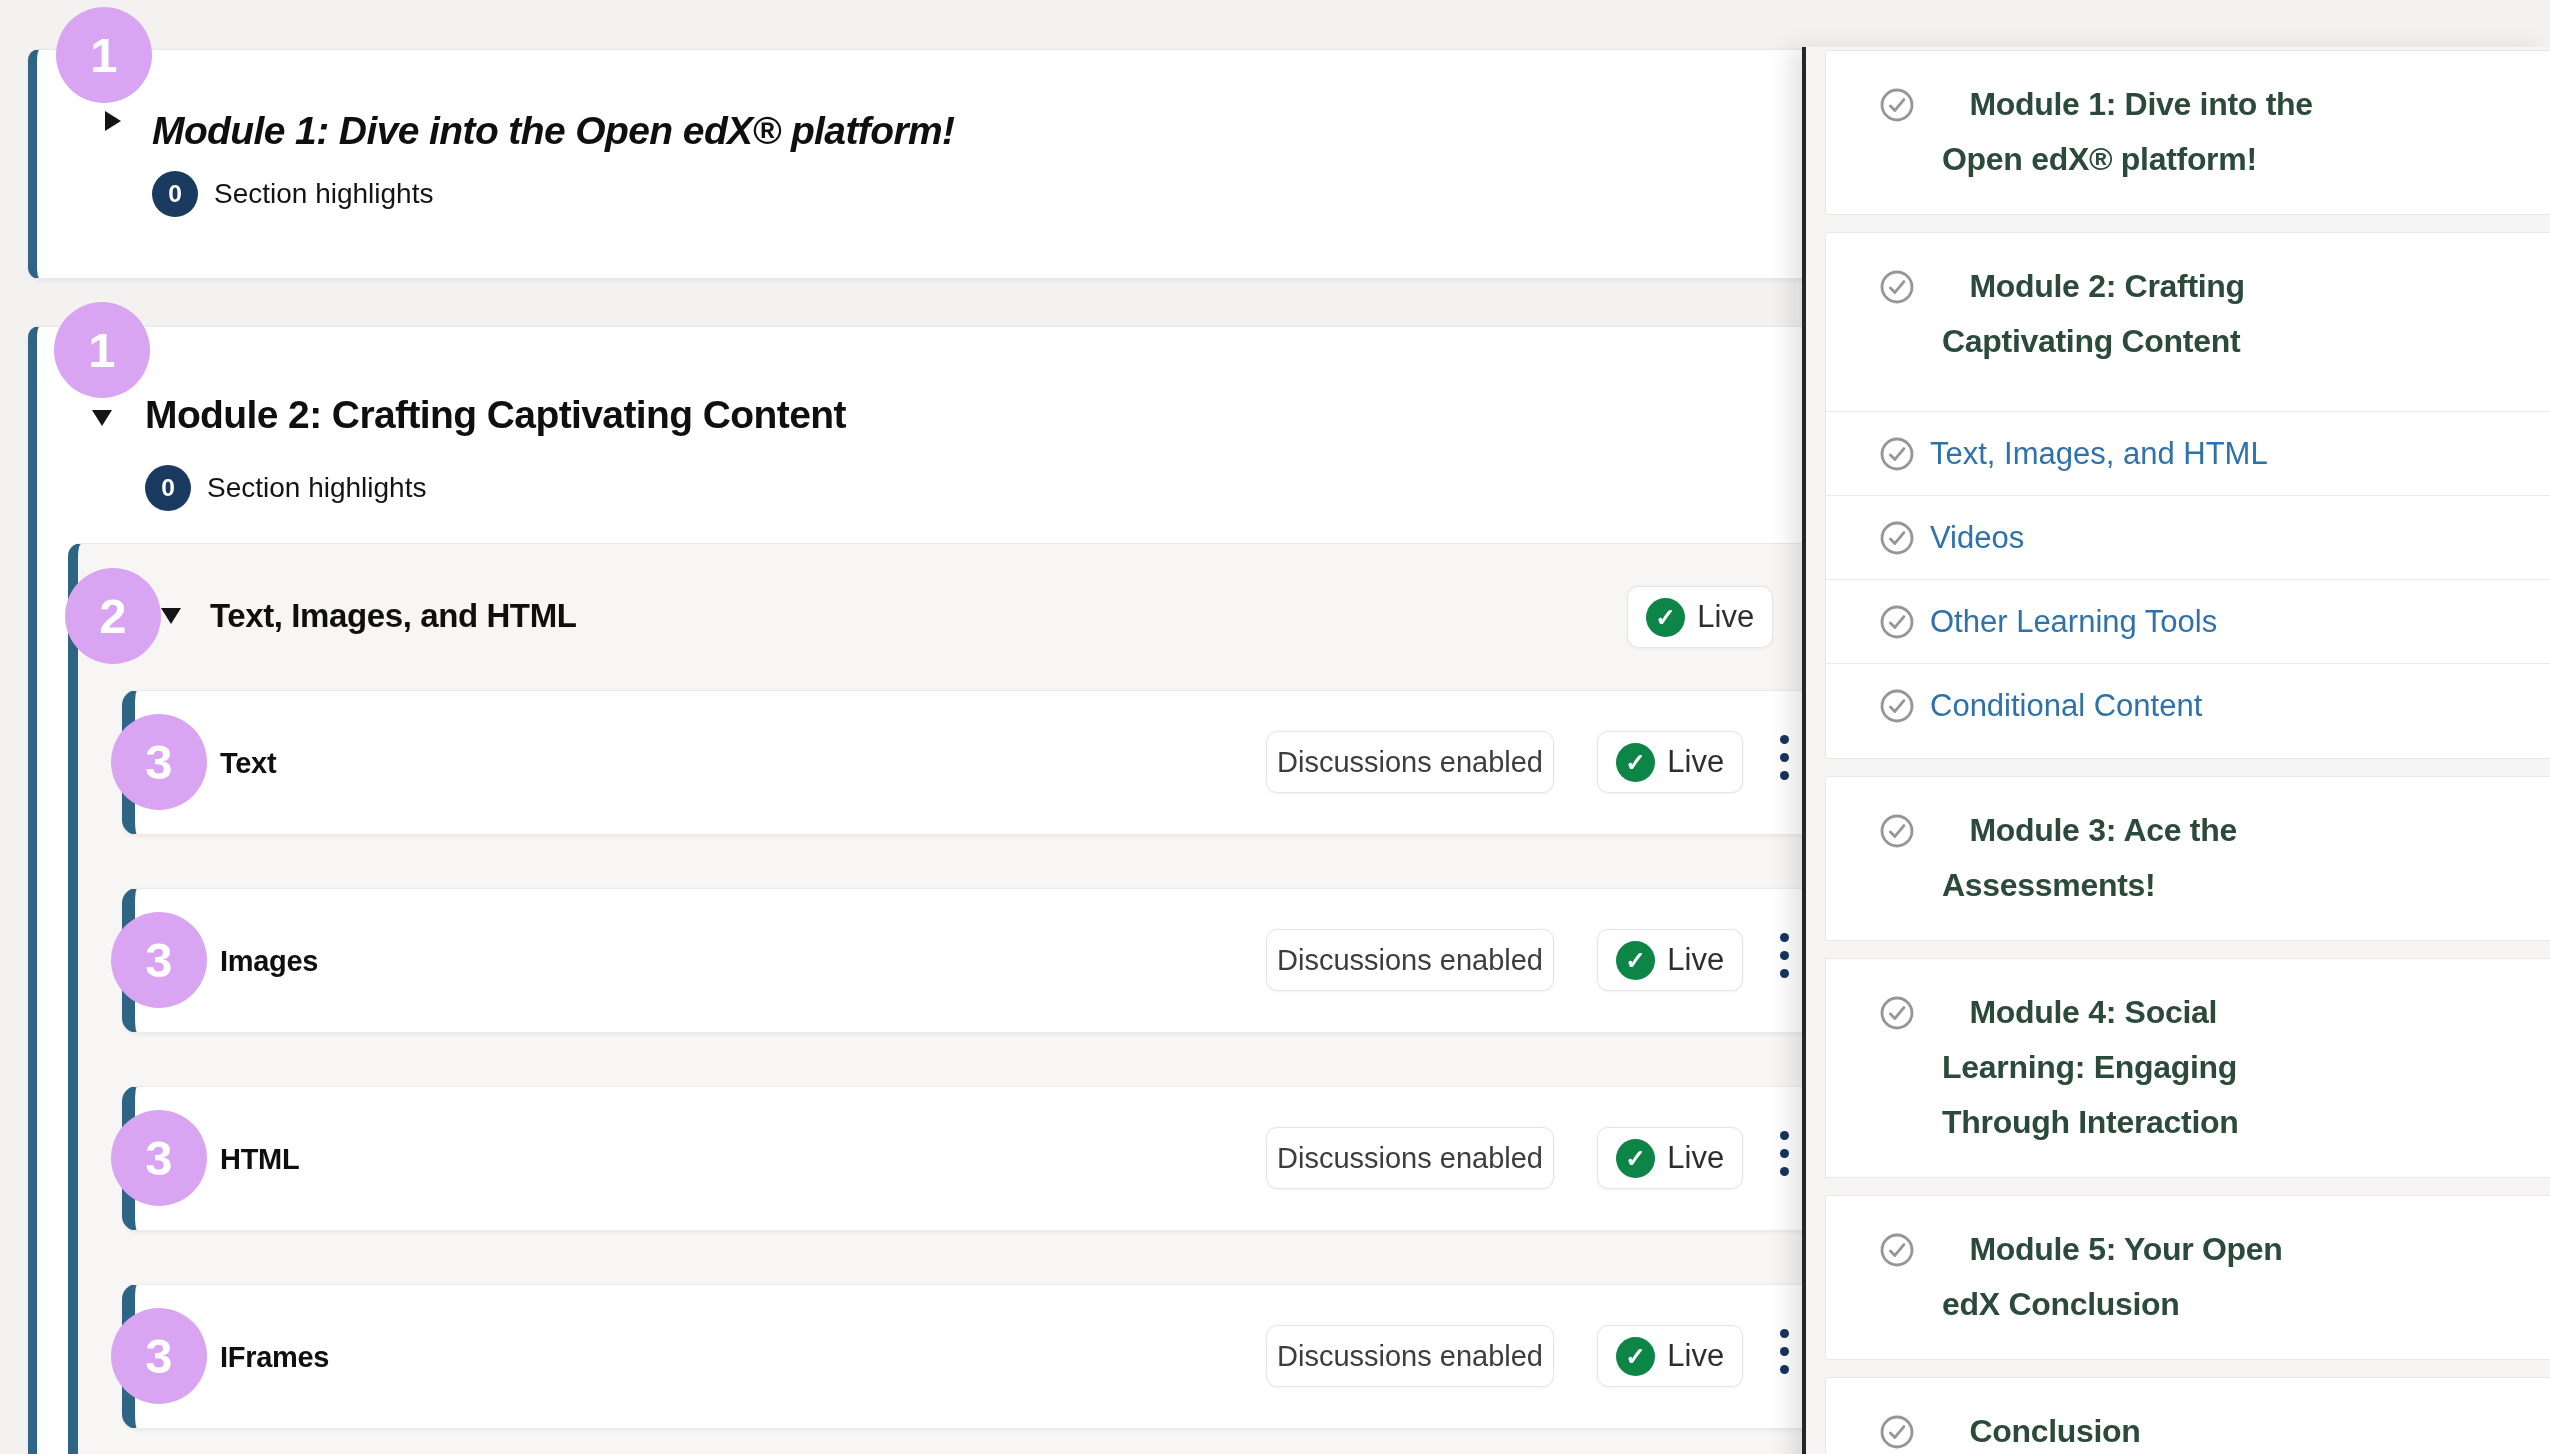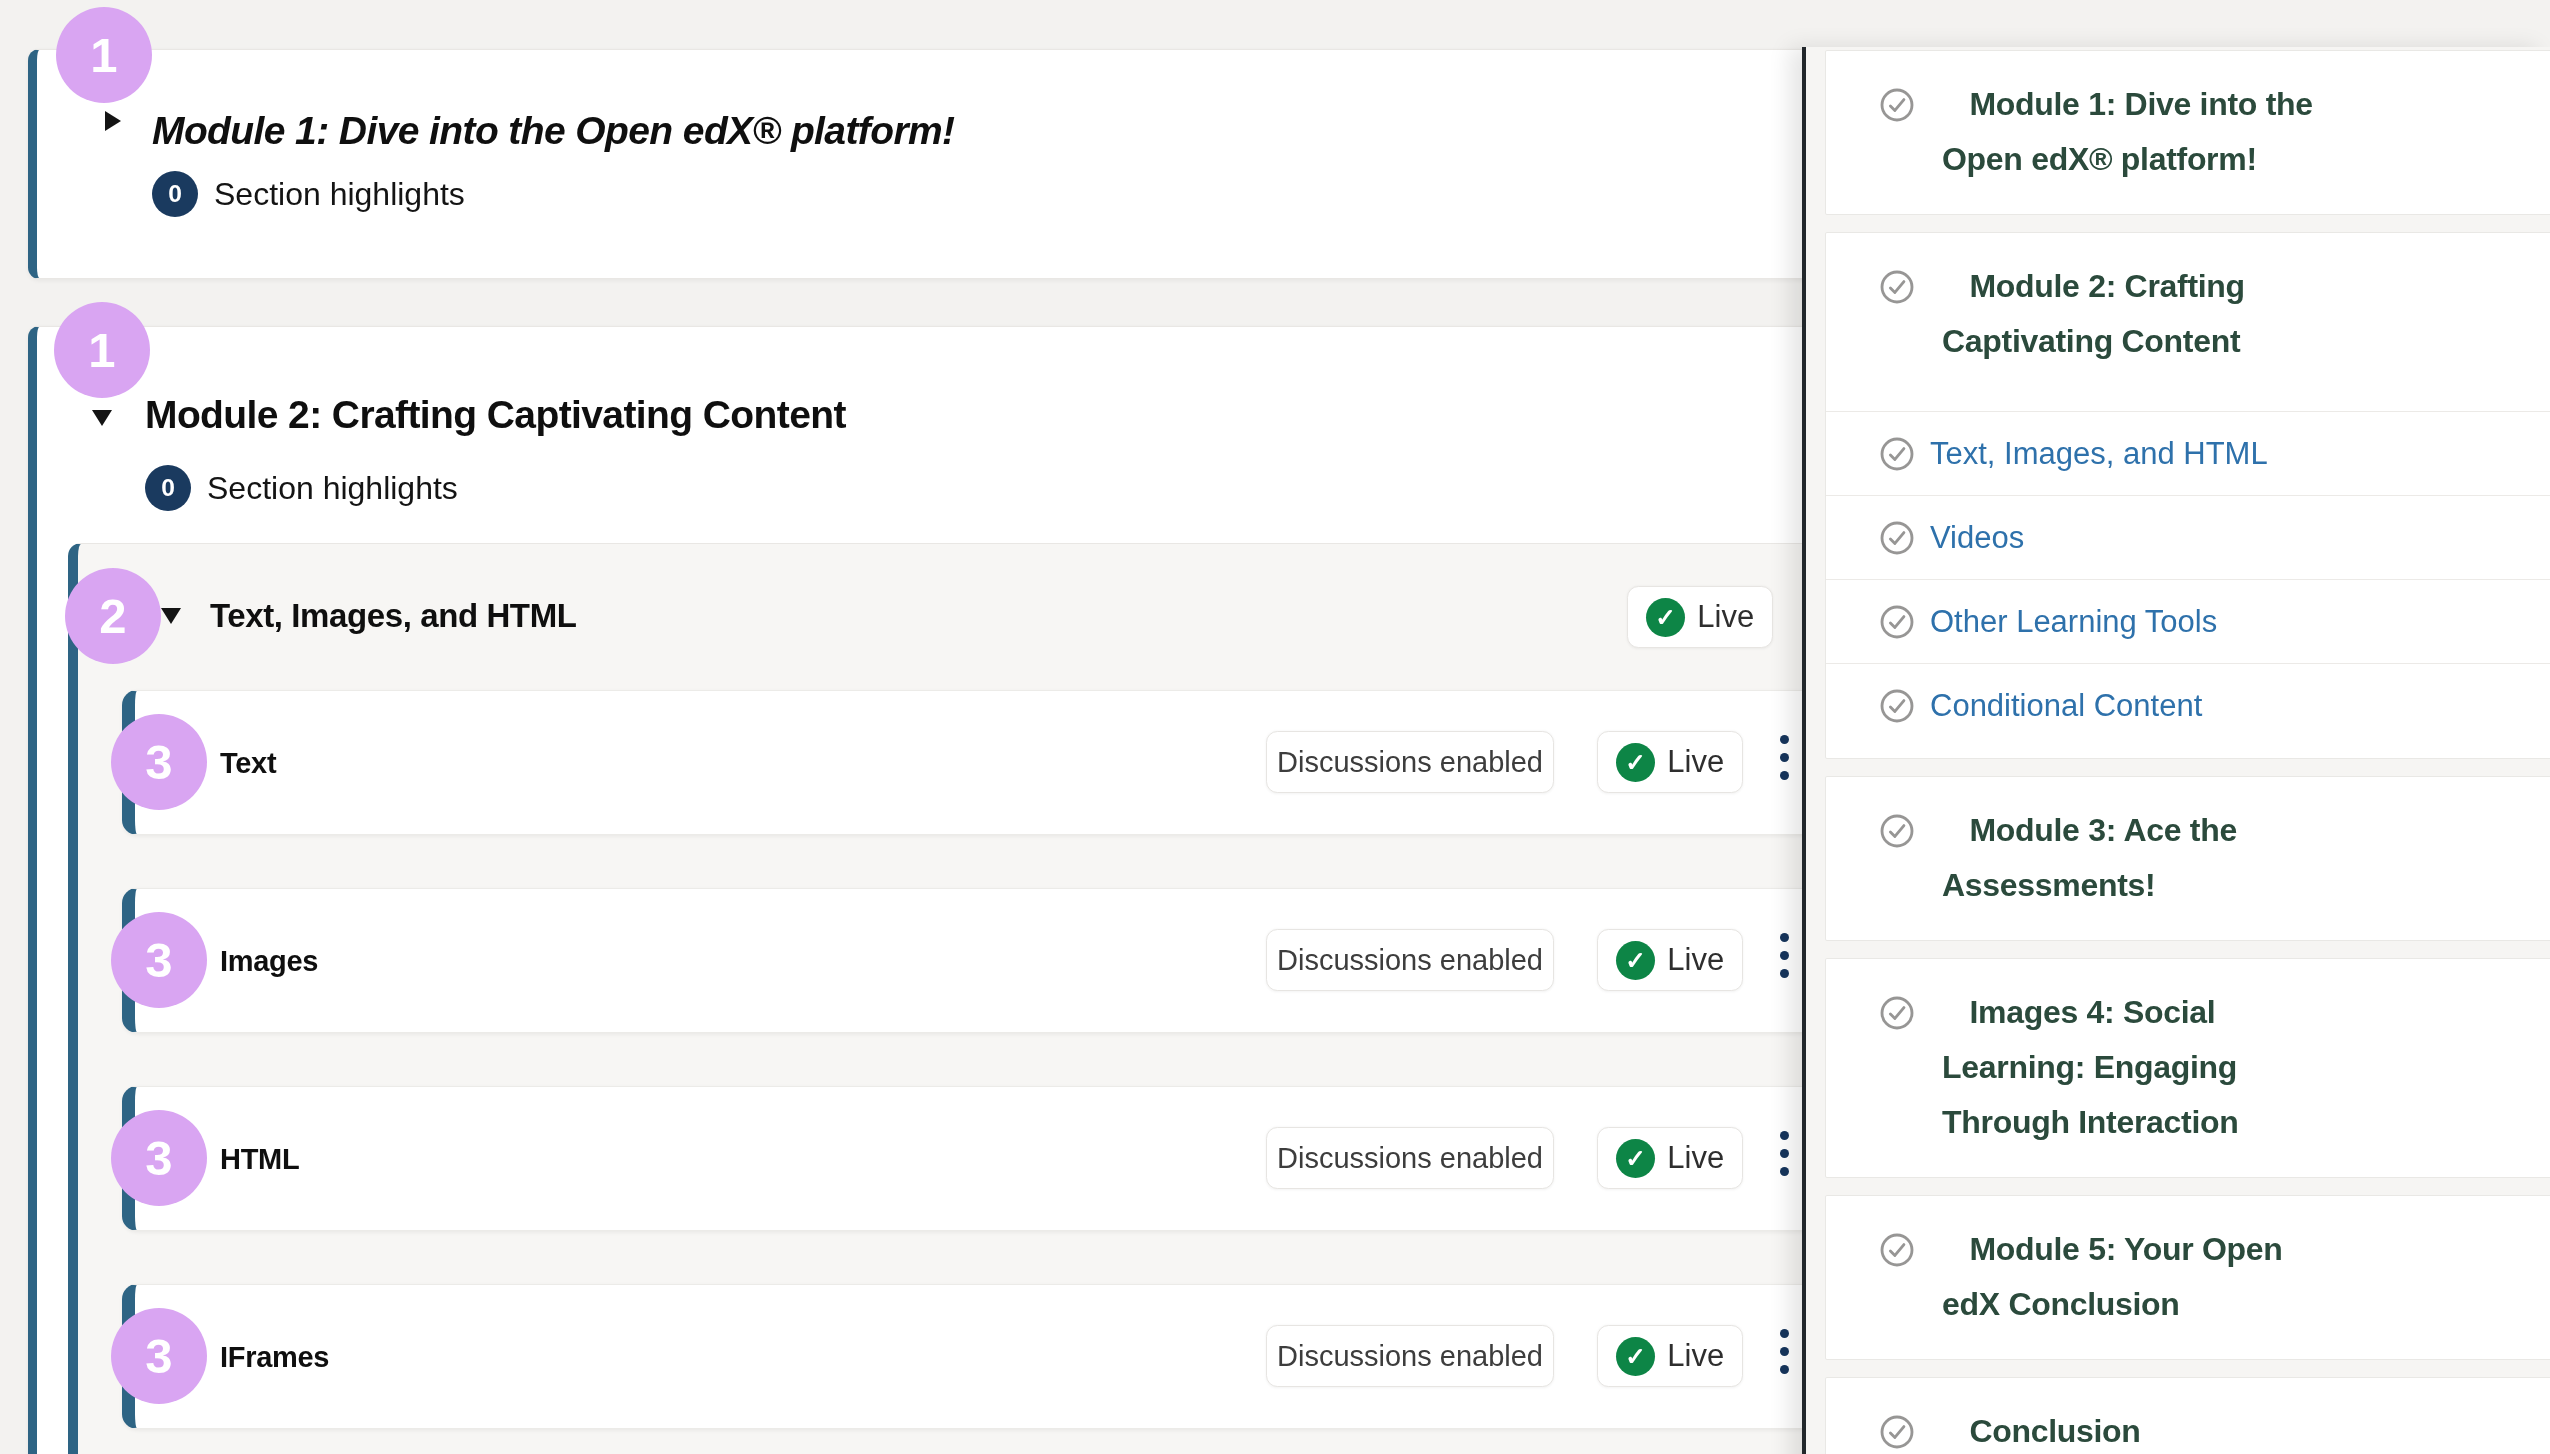--- a/index.html
+++ b/index.html
@@ -46,21 +46,21 @@
   #module1 > .module-title { left:115px; top:59px;font-style:italic; }
   #module2 > .module-title { left:108px; top:66px; }
 
   .hl-row { position:absolute; display:flex; align-items:center; gap:16px; cursor:pointer; }
   #module1 > .hl-row { left:115px; top:121px; }
   #module2 > .hl-row { left:108px; top:138px; }
   .hl-badge {
     width:46px; height:46px; border-radius:50%; background:var(--navy);
     color:#fff; font-size:24.6px; font-weight:bold; display:flex; align-items:center; justify-content:center;
   }
-  .hl-label { font-size:32px; color:#141414; }
+  .hl-label { font-size:28px; color:#141414; }
 
   
   .subsection {
     position:absolute; left:31px; top:216px; width:1788px; height:1022px;
     background:#f7f6f4; border-top:0.9px solid var(--cardborder);
     border-left:10.4px solid var(--teal); border-radius:13.2px 0 0 0;
   }
   .subsection > .num-badge { left:-13.2px; top:24px; }
   .subsection > .caret { left:83px; top:64px; }
   .sub-title { position:absolute; left:132px; top:53px; font-size:33px; font-weight:bold; color:#0f0f0f; letter-spacing:-0.4px; white-space:nowrap; cursor:pointer; }
@@ -316,21 +316,21 @@
 
   <div class="sb-card">
     <div class="sb-title-row">
       <span class="sb-check">
         <svg viewBox="0 0 24 24" width="36" height="36">
           <circle cx="12" cy="12" r="10" fill="none" stroke="#979695" stroke-width="1.9"></circle>
           <path d="M7.6 12.6l3 3 6-7.2" fill="none" stroke="#979695" stroke-width="1.9" stroke-linecap="round" stroke-linejoin="round"></path>
         </svg>
       </span>
       <div class="sb-title">
-            <div class="sb-line">Images 4: Social</div>
+            <div class="sb-line">Module 4: Social</div>
             <div class="sb-line">Learning: Engaging</div>
             <div class="sb-line">Through Interaction</div>
           </div>
     </div>
 
   </div>
 
   <div class="sb-card">
     <div class="sb-title-row">
       <span class="sb-check">

